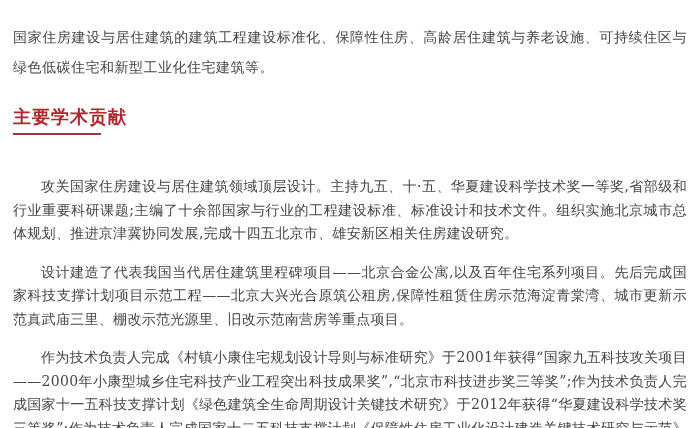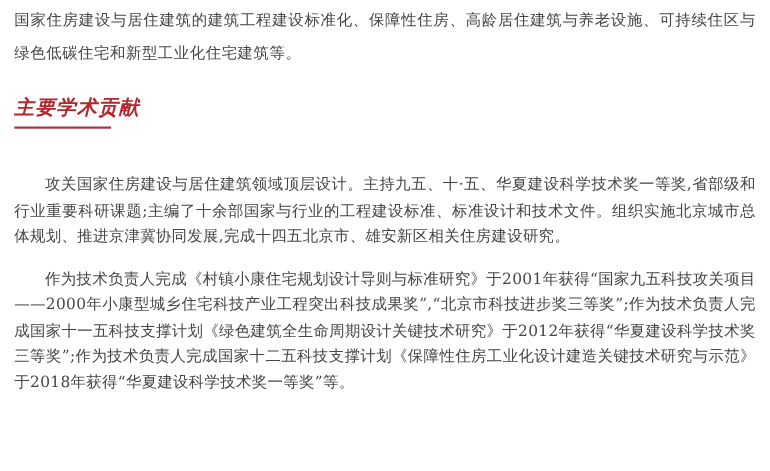--- a/index.html
+++ b/index.html
@@ -11,39 +11,38 @@
     width: 700px;
     height: 428px;
     overflow: hidden;
     font-family: "DejaVu Serif", "Liberation Serif", serif;
     color: #3c3c3c;
   }
   .page {
     box-sizing: border-box;
     width: 700px;
     height: 428px;
-    padding: 4px 13px 0 13px;
+    padding: 22px 13px 0 13px;
     background: #ffffff;
   }
   .intro {
     margin: 0;
     font-size: 14px;
     line-height: 30px;
     text-align: justify;
     color: #454545;
     letter-spacing: 0.5px;
   }
   .section-heading {
     margin: 24px 0 0 0;
     font-size: 18px;
     line-height: 22px;
     font-weight: bold;
     color: #b5262b;
     letter-spacing: 1px;
-    font-style: italic;
   }
   .heading-rule {
     width: 88px;
     height: 2px;
     background: #a03744;
     margin-top: 5px;
   }
   .body-para {
     margin: 15px 0 0 0;
     font-size: 14px;
@@ -63,16 +62,17 @@
 <div class="page">
 
   <p class="intro">国家住房建设与居住建筑的建筑工程建设标准化、保障性住房、高龄居住建筑与养老设施、可持续住区与绿色低碳住宅和新型工业化住宅建筑等。</p>
 
   <h2 class="section-heading">主要学术贡献</h2>
 
   <div class="heading-rule"></div>
 
   <p class="body-para first">攻关国家住房建设与居住建筑领域顶层设计。主持九五、十·五、华夏建设科学技术奖一等奖,省部级和行业重要科研课题;主编了十余部国家与行业的工程建设标准、标准设计和技术文件。组织实施北京城市总体规划、推进京津冀协同发展,完成十四五北京市、雄安新区相关住房建设研究。</p>
 
+  <p class="body-para">设计建造了代表我国当代居住建筑里程碑项目——北京合金公寓,以及百年住宅系列项目。先后完成国家科技支撑计划项目示范工程——北京大兴光合原筑公租房,保障性租赁住房示范海淀青棠湾、城市更新示范真武庙三里、棚改示范光源里、旧改示范南营房等重点项目。</p>
 
   <p class="body-para">作为技术负责人完成《村镇小康住宅规划设计导则与标准研究》于2001年获得“国家九五科技攻关项目——2000年小康型城乡住宅科技产业工程突出科技成果奖”,“北京市科技进步奖三等奖”;作为技术负责人完成国家十一五科技支撑计划《绿色建筑全生命周期设计关键技术研究》于2012年获得“华夏建设科学技术奖三等奖”;作为技术负责人完成国家十二五科技支撑计划《保障性住房工业化设计建造关键技术研究与示范》于2018年获得“华夏建设科学技术奖一等奖”等。</p>
 
 </div>
 
 </body></html>

